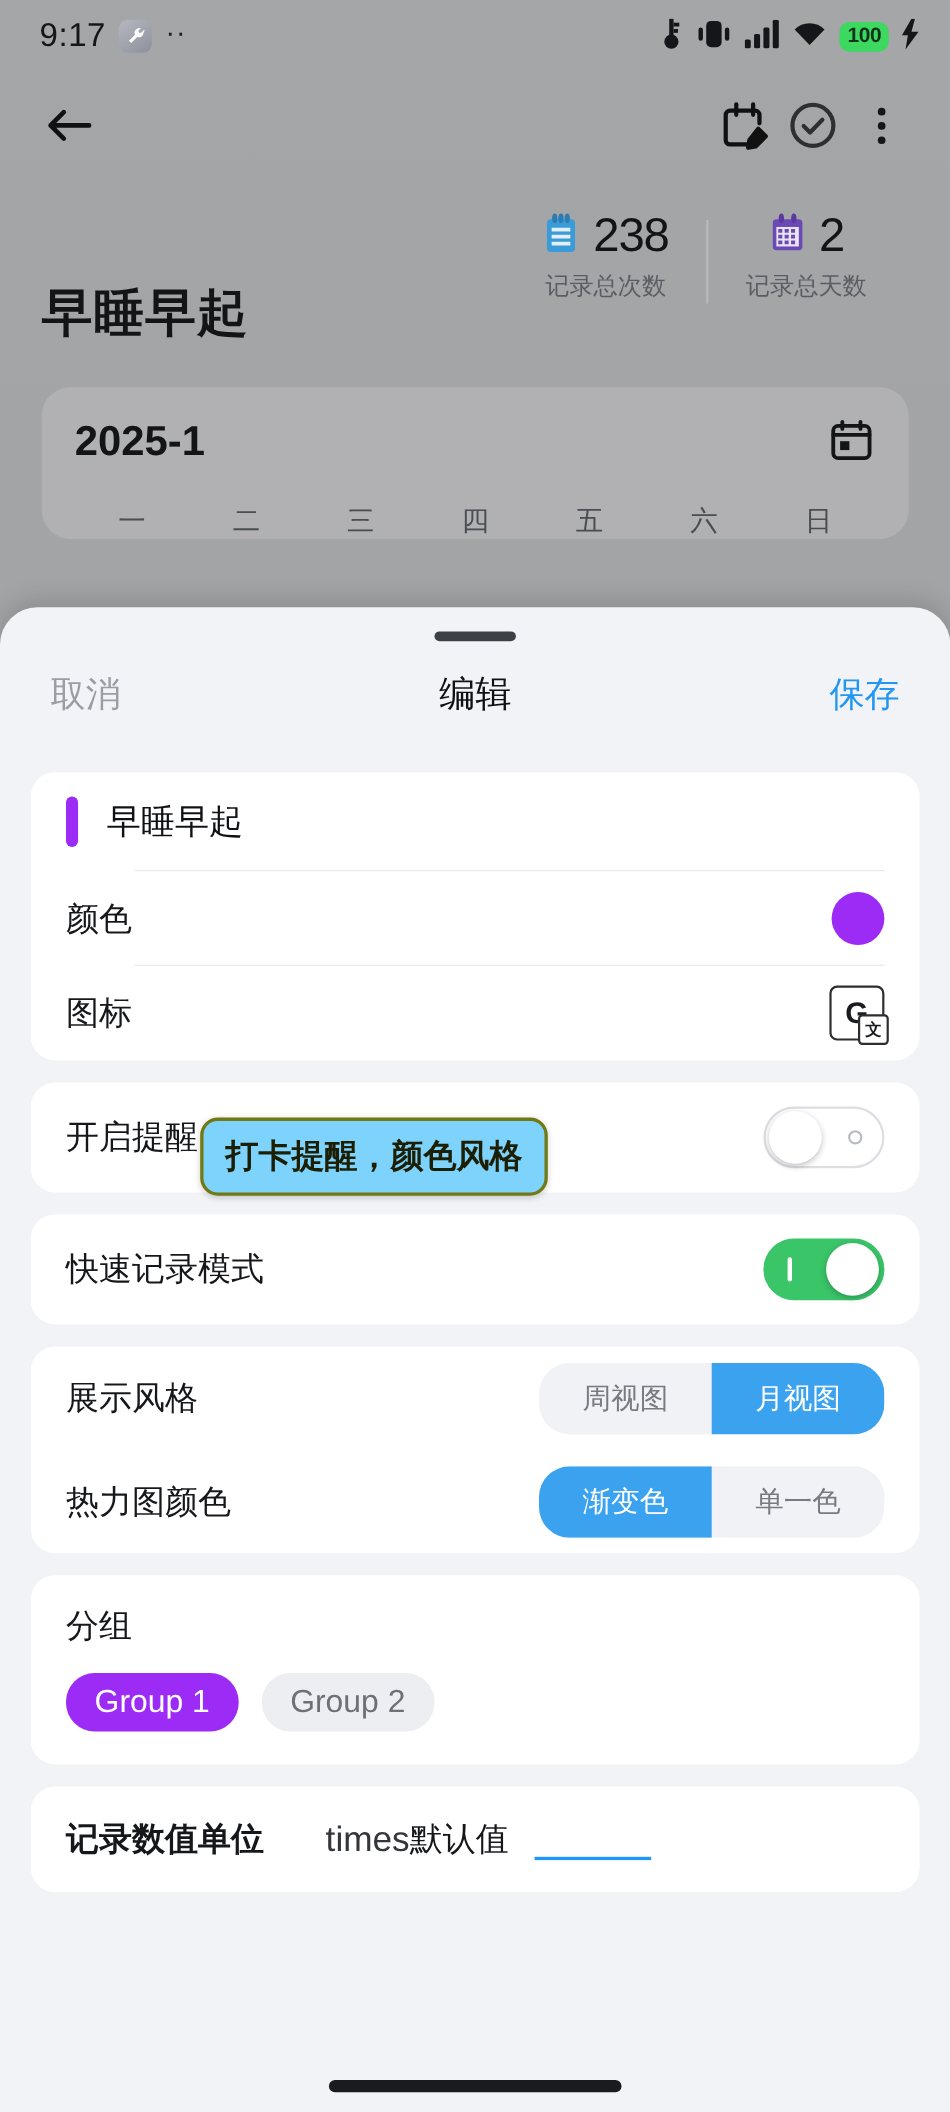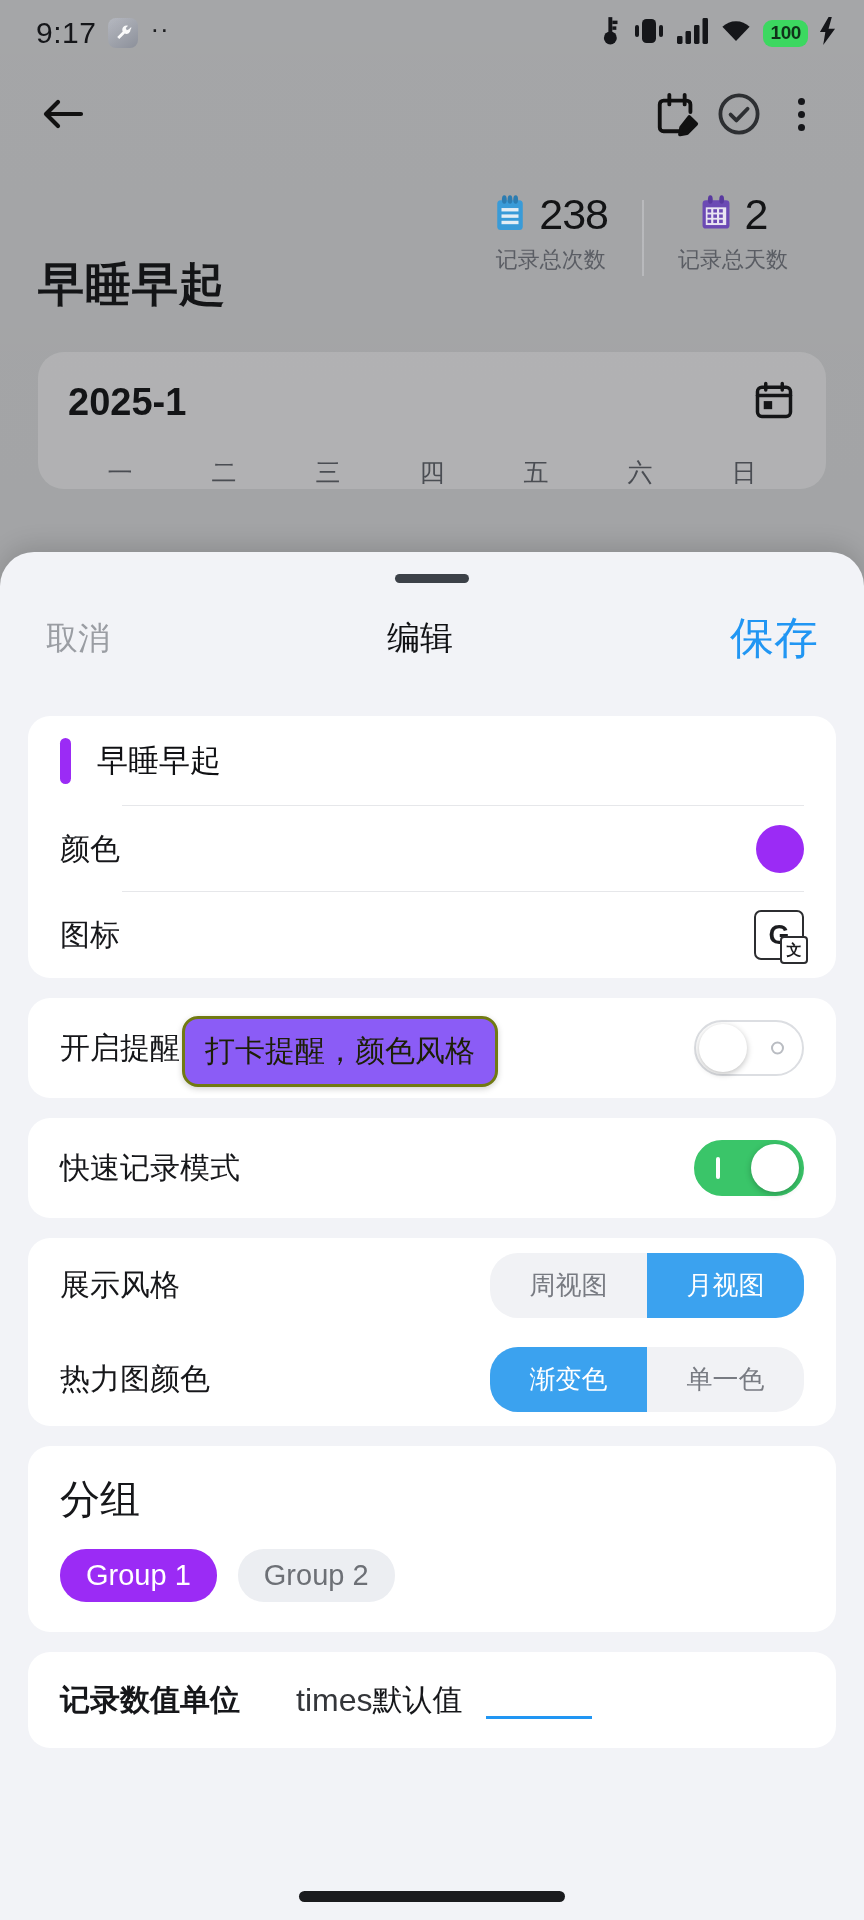--- a/index.html
+++ b/index.html
@@ -108,21 +108,21 @@
     width: 74px; height: 9px; border-radius: 6px;
     background: #3c4148; margin: 22px auto 0 auto;
   }
   .sheet-head {
     display: flex; align-items: center;
     padding: 26px 46px 18px 46px;
     justify-content: flex-end;
   }
   .sheet-cancel { font-size: 32px; color: #9a9da3; }
   .sheet-title { font-size: 33px; font-weight: 500; color: #101114; margin: 0 auto; }
-  .sheet-save { font-size: 44px; color: #2196f3; font-weight: 500; }
+  .sheet-save { font-size: 32px; color: #2196f3; font-weight: 500; }
 
   .card {
     background: #ffffff; border-radius: 22px;
     margin: 0 28px 20px 28px;
   }
   .card.first { margin-top: 30px; }
 
   .row {
     display: flex; align-items: center;
     padding: 0 32px; min-height: 86px;
@@ -190,44 +190,44 @@
     background: #f1f2f5; width: 314px;
   }
   .seg div {
     flex: 1; text-align: center; font-size: 26px;
     padding: 15px 0; color: #787b82;
   }
   .seg div.active { background: #3ba2ef; color: #ffffff; }
 
   
   .group-card { padding: 26px 32px 30px 32px; }
-  .group-title { font-size: 40px; color: #16171a; }
+  .group-title { font-size: 30px; color: #16171a; }
   .chips { display: flex; gap: 21px; margin-top: 22px; }
   .chip {
     font-size: 29px; padding: 10px 26px; border-radius: 26px;
     background: #eceef2; color: #6d7076;
   }
   .chip.sel { background: #9b2bf5; color: #ffffff; }
 
   
   .unit-row { display: flex; align-items: center; padding: 0 32px; min-height: 96px; }
   .unit-label { font-size: 30px; color: #16171a; font-weight: bold; }
   .unit-value { font-size: 32px; color: #34363a; margin-left: 56px; }
   .unit-label2 { font-size: 30px; color: #16171a; font-weight: 500;}
   .unit-input {
     margin-left: 24px; width: 106px; border: none; border-bottom: 3px solid #2196f3;
     background: transparent; outline: none; height: 38px; font-family: inherit; font-size: 28px;
   }
 
   
   .tooltip {
     position: absolute; left: 182px; top: 1016px;
-    background: #8b5cf6; border: 3px solid #717a12;
+    background: #7dd3fc; border: 3px solid #717a12;
     border-radius: 16px; padding: 12px 20px;
-    font-size: 30px; font-weight: 400; color: #1c1f06;
+    font-size: 30px; font-weight: 700; color: #1c1f06;
     z-index: 30; white-space: nowrap;
     box-shadow: 0 2px 6px rgba(0,0,0,.18);
   }
 
   
   .home-bar {
     position: absolute; bottom: 18px; left: 50%; transform: translateX(-50%);
     width: 266px; height: 11px; border-radius: 6px; background: #1a1b1e;
     z-index: 40;
   }

